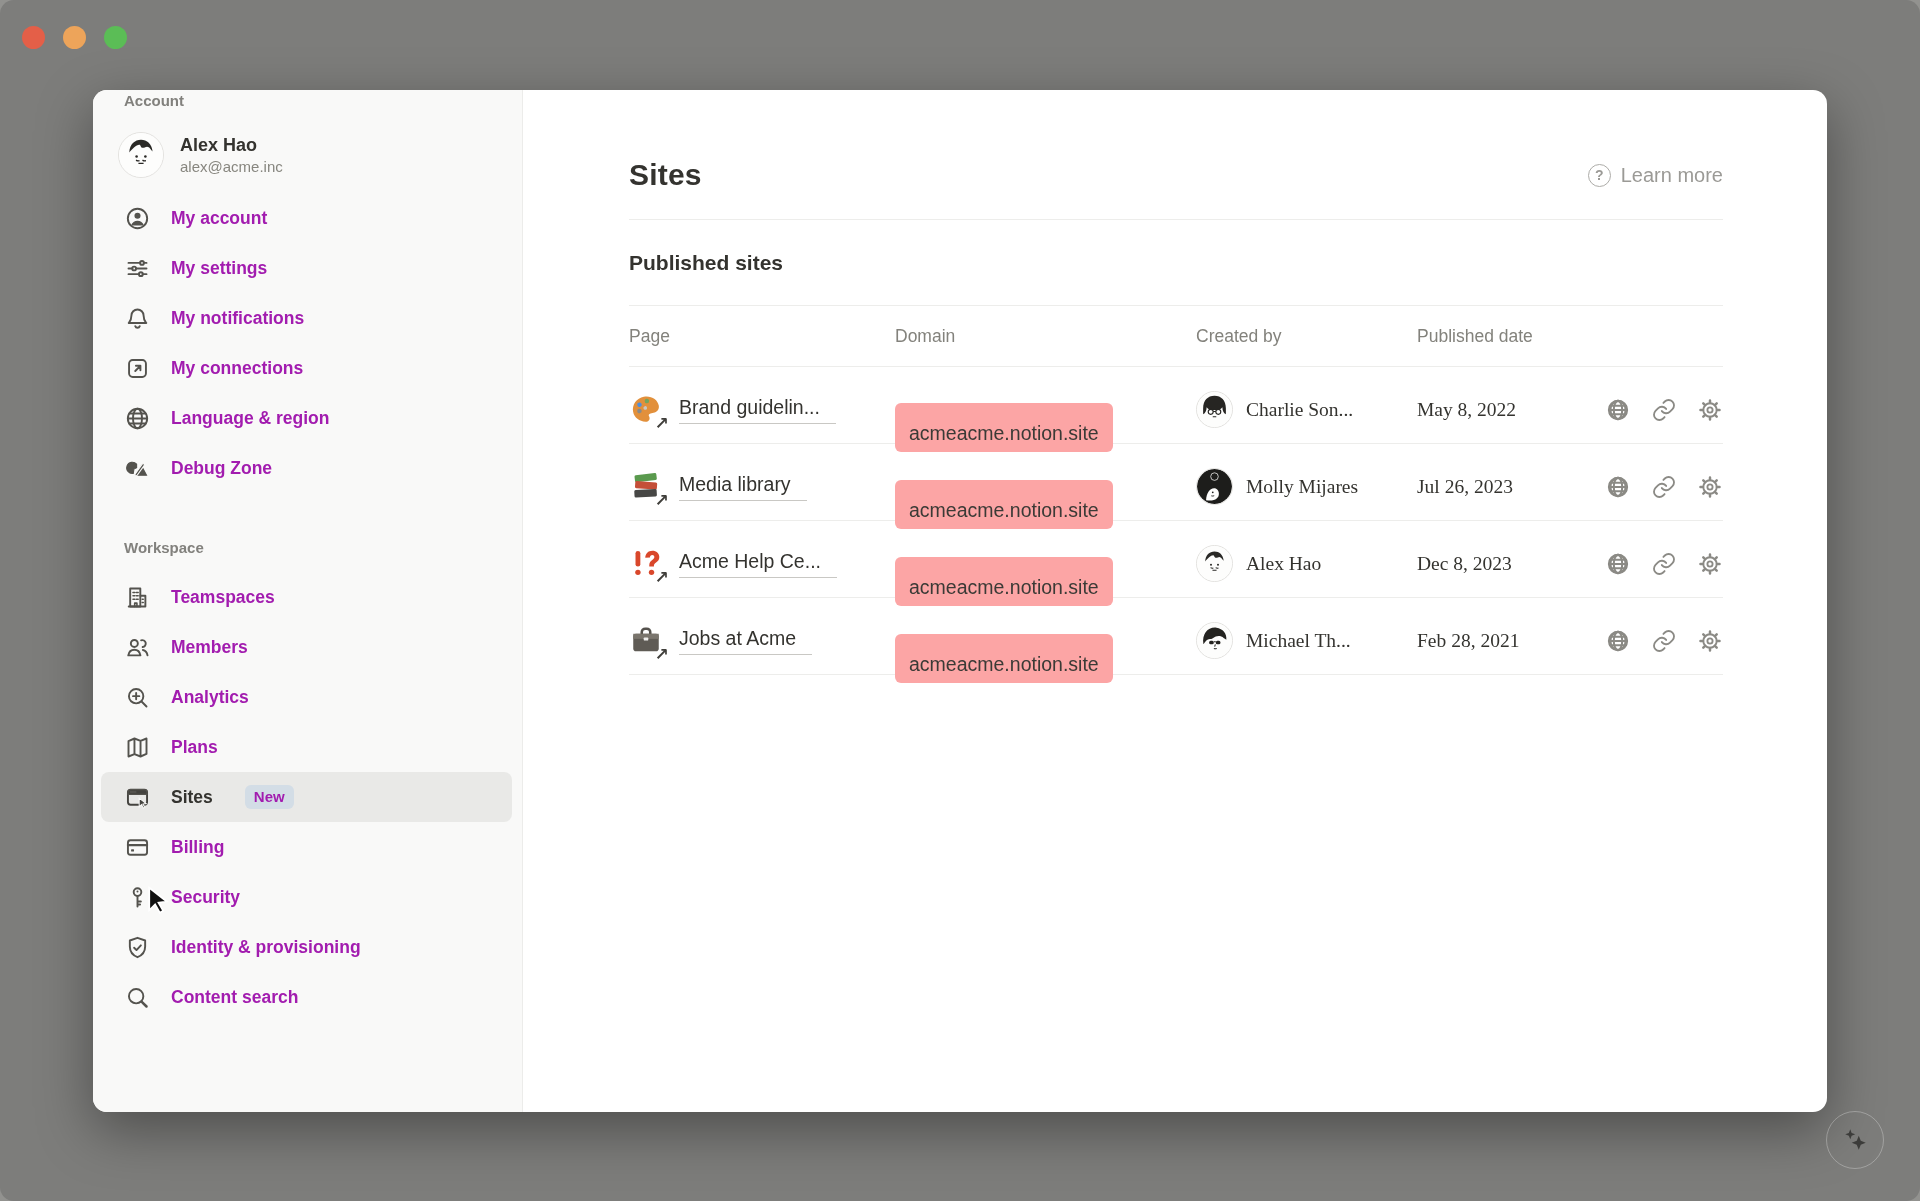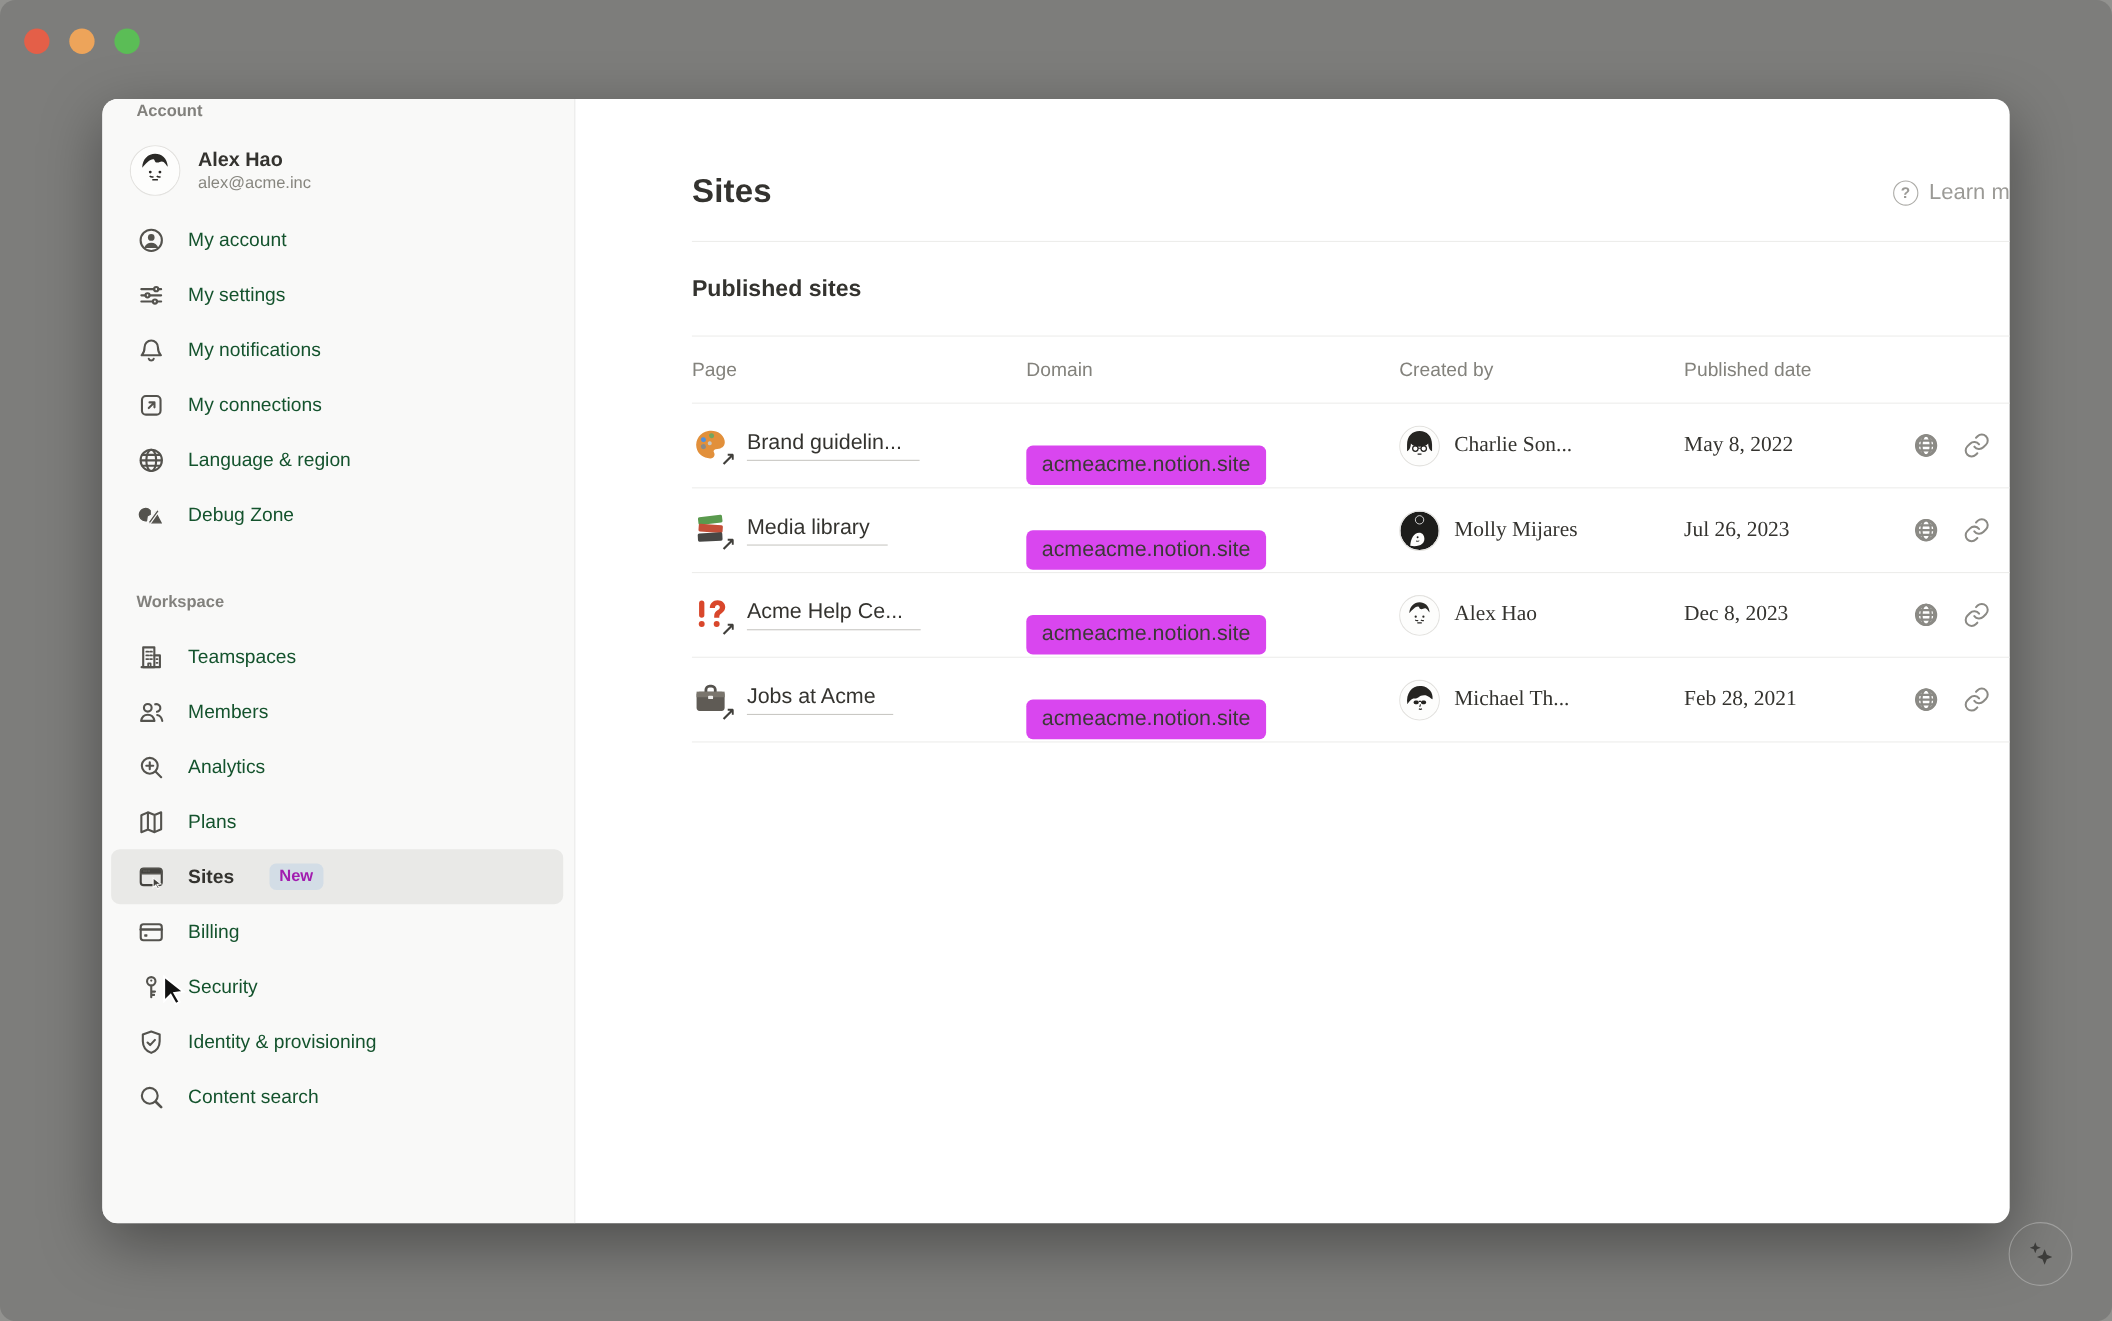--- a/index.html
+++ b/index.html
@@ -50,21 +50,21 @@
   .user-email { font-size:15px; color:#87867f; line-height:19px; }
 
   .side-item {
     display:flex; align-items:center; gap:20px;
     height:50px; padding-left:31px;
     margin:0 10px 0 8px; padding-left:23px;
     border-radius:8px; cursor:default;
   }
   .side-item .ic { width:27px; height:27px; flex:none; display:flex; align-items:center; justify-content:center; }
   .side-item .ic svg { width:27px; height:27px; stroke:#54534e; }
-  .side-item .lbl { font-size:17.5px; font-weight:400; color:#14532d; white-space:nowrap; }
+  .side-item .lbl { font-size:17.5px; font-weight:700; color:#a21caf; white-space:nowrap; }
   .side-item.selected { background:#e9e9e7; }
   .side-item.selected .lbl { font-weight:700; color:#34332f; }
   .side-spacer { height:44px; }
   .badge-new {
     margin-left:12px; font-size:15px; font-weight:600; color:#a21caf;
     background:rgba(35,131,226,.11); border-radius:6px; padding:3px 9px 4px;
   }
 
   
   .main { flex:1; padding:68px 104px 0 106px; position:relative; }
@@ -80,41 +80,40 @@
   .section-heading { margin-top:31px; font-size:21px; font-weight:700; color:#34332f; }
   .section-desc { margin-top:9px; font-size:19px; color:#83827c; line-height:25px; }
   .section-desc a { color:#6d6c66; text-decoration:underline; text-underline-offset:3px; cursor:pointer; }
 
   .table { margin-top:30px; border-top:1px solid #ededeb; }
   .t-row {
     display:grid;
     grid-template-columns:266px 301px 221px 168px 1fr;
     align-items:center;
     border-bottom:1px solid #ededeb;
-    gap:38px;
   }
   .t-row.head { height:61px; }
   .t-row.body { height:77px; }
   .th { font-size:17.5px; color:#83827c; font-weight:400; }
 
   .page-cell { display:flex; align-items:center; gap:14px; min-width:0; }
   .pg-icon { position:relative; width:36px; height:36px; flex:none; }
   .pg-icon svg.main-ic { width:34px; height:34px; display:block; }
   .pg-arrow {
     position:absolute; right:-4px; bottom:-4px;
     font-size:17px; font-weight:700; color:#403f3b; line-height:1;
     text-shadow:0 0 2px #fff,0 0 2px #fff,0 0 3px #fff,0 0 3px #fff;
   }
   .pg-link {
     font-size:19.5px; color:#34332f; white-space:nowrap; overflow:hidden;
     border-bottom:1px solid #c9c8c4; padding:0 16px 4px 0; cursor:pointer;
   }
   .domain-pill {
-    display:inline-block; background:#d946ef; border-radius:6px;
-    font-size:19.5px; color:#3b3a36; padding:6px 14px 7px;margin-top:36px;
+    display:inline-block; background:#fca5a5; border-radius:6px;
+    font-size:19.5px; color:#3b3a36; padding:19px 14px 7px;margin-top:36px;
   }
   .created-cell { display:flex; align-items:center; gap:13px; }
   .avatar { width:37px; height:37px; border-radius:50%; border:1px solid #e3e2df; background:#fff; overflow:hidden; flex:none; }
   .avatar svg { width:100%; height:100%; display:block; }
   .created-name, .date-cell { font-size:19.5px; color:#34332f; white-space:nowrap;font-family:Liberation Serif, serif; }
 
   .actions-cell { display:flex; justify-content:flex-end; align-items:center; gap:19px; }
   .act-btn { width:27px; height:27px; cursor:pointer; display:flex; align-items:center; justify-content:center; }
   .act-btn svg { width:26px; height:26px; stroke:#8b8a85; }
 

